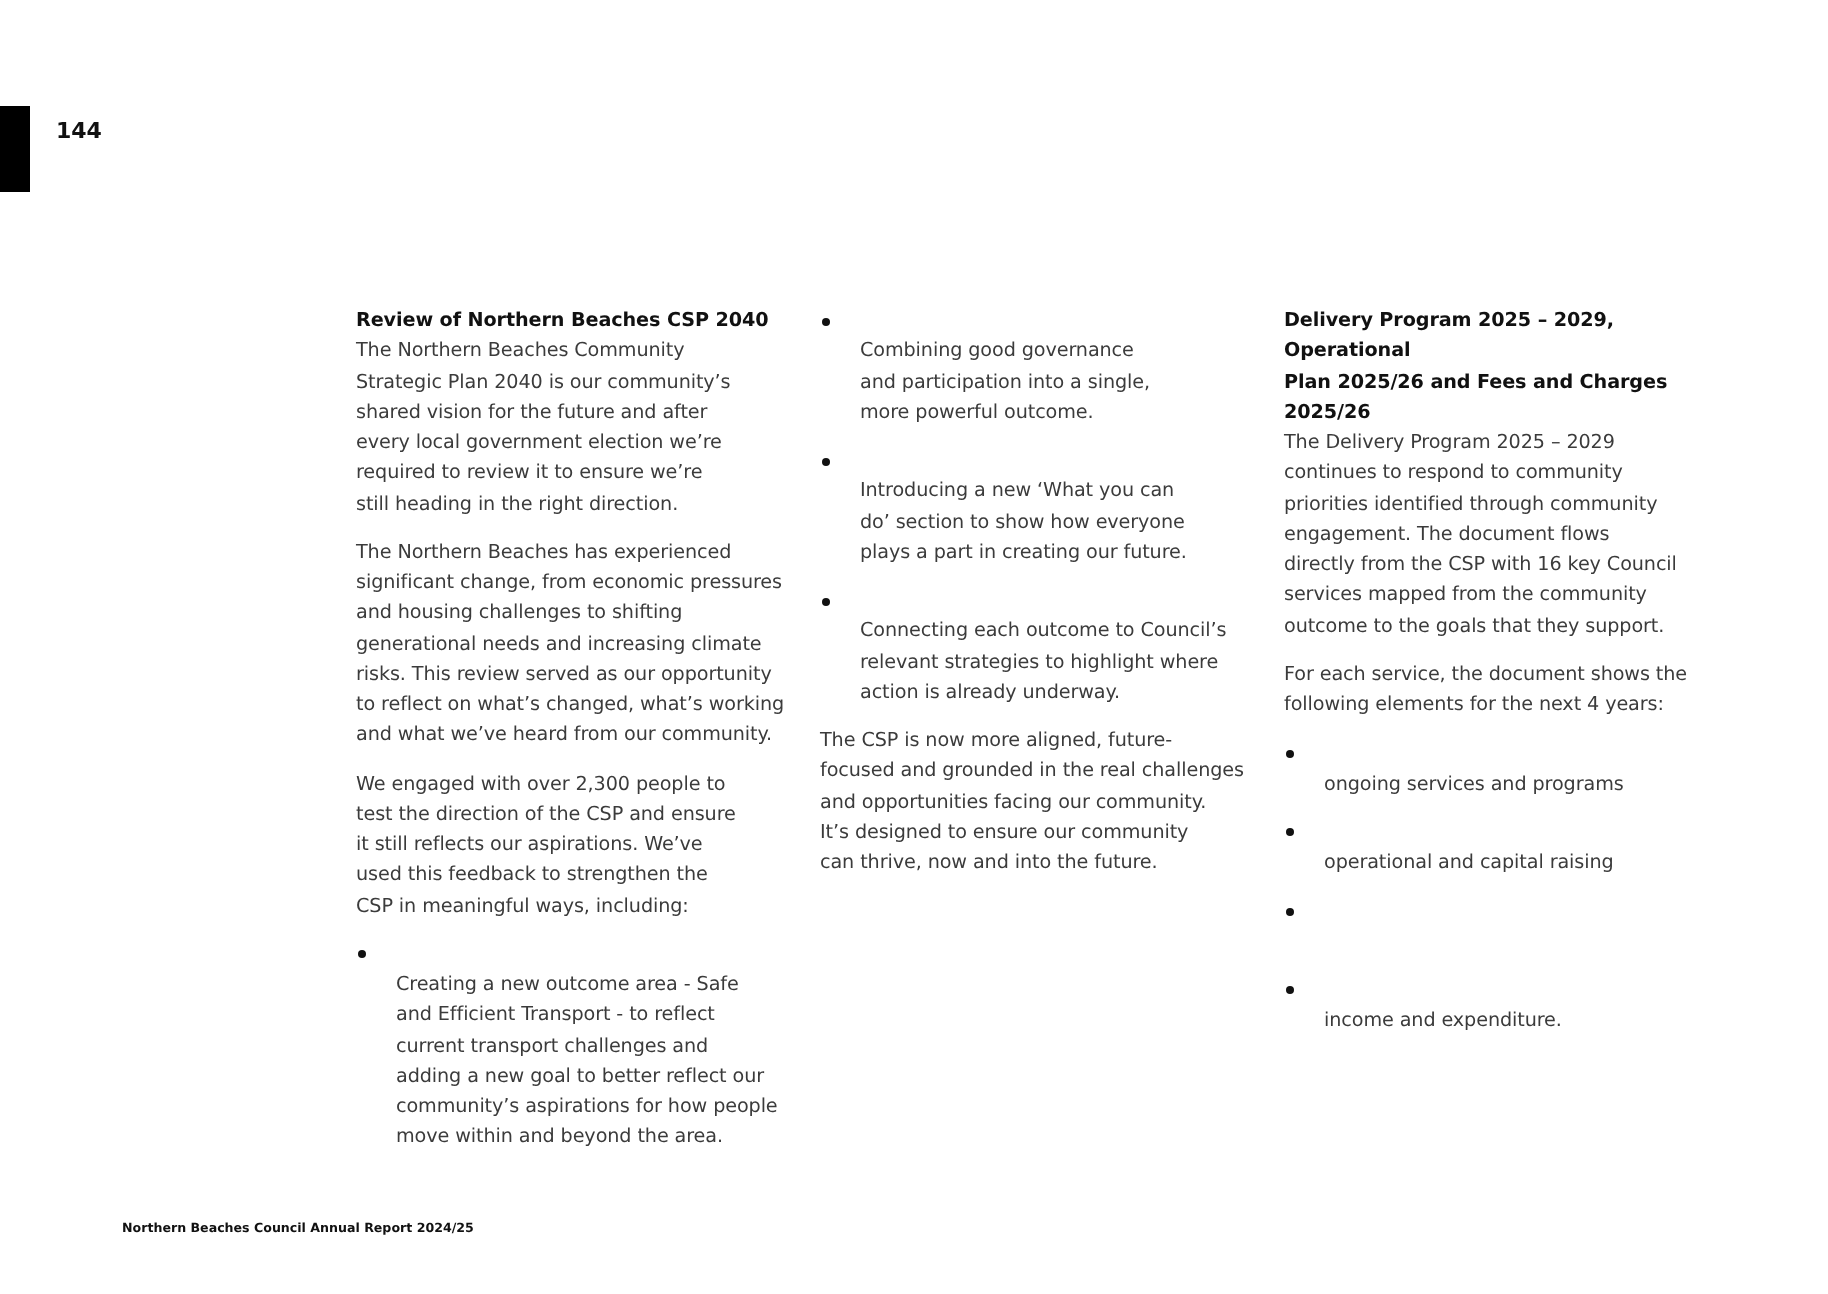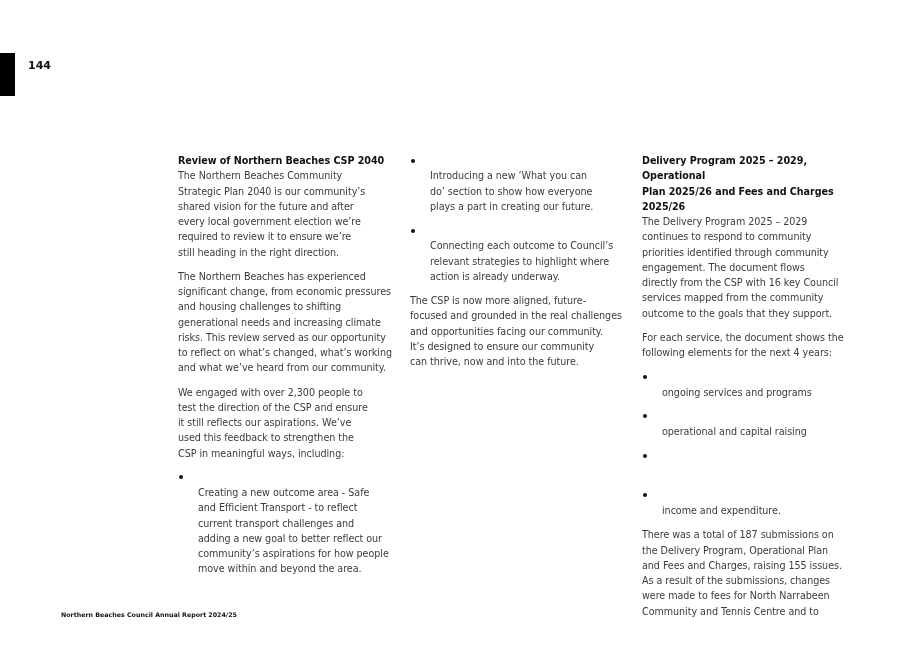--- a/index.html
+++ b/index.html
@@ -73,20 +73,25 @@
 adding a new goal to better reflect our
 community’s aspirations for how people
 move within and beyond the area.</span>
     </li>
   </ul>
 </div>
 
 <div class="column col2">
   <ul class="bullets">
     <li>
+      <span class="dot"></span><span>Combining good governance
+and participation into a single,
+more powerful outcome.</span>
+    </li>
+    <li>
       <span class="dot"></span><span>Introducing a new ‘What you can
 do’ section to show how everyone
 plays a part in creating our future.</span>
     </li>
     <li>
       <span class="dot"></span><span>Connecting each outcome to Council’s
 relevant strategies to highlight where
 action is already underway.</span>
     </li>
   </ul>
@@ -116,21 +121,15 @@
     <li>
       <span class="dot"></span><span>operational and capital raising</span>
     </li>
     <li>
       <span class="dot"></span>
     </li>
     <li>
       <span class="dot"></span><span>income and expenditure.</span>
     </li>
   </ul>
-  <p class="para">There was a total of 187 submissions on
-the Delivery Program, Operational Plan
-and Fees and Charges, raising 155 issues.
-As a result of the submissions, changes
-were made to fees for North Narrabeen
-Community and Tennis Centre and to</p>
 </div>
 
 <div class="footer">Northern Beaches Council Annual Report 2024/25</div>
 
 </body></html>

